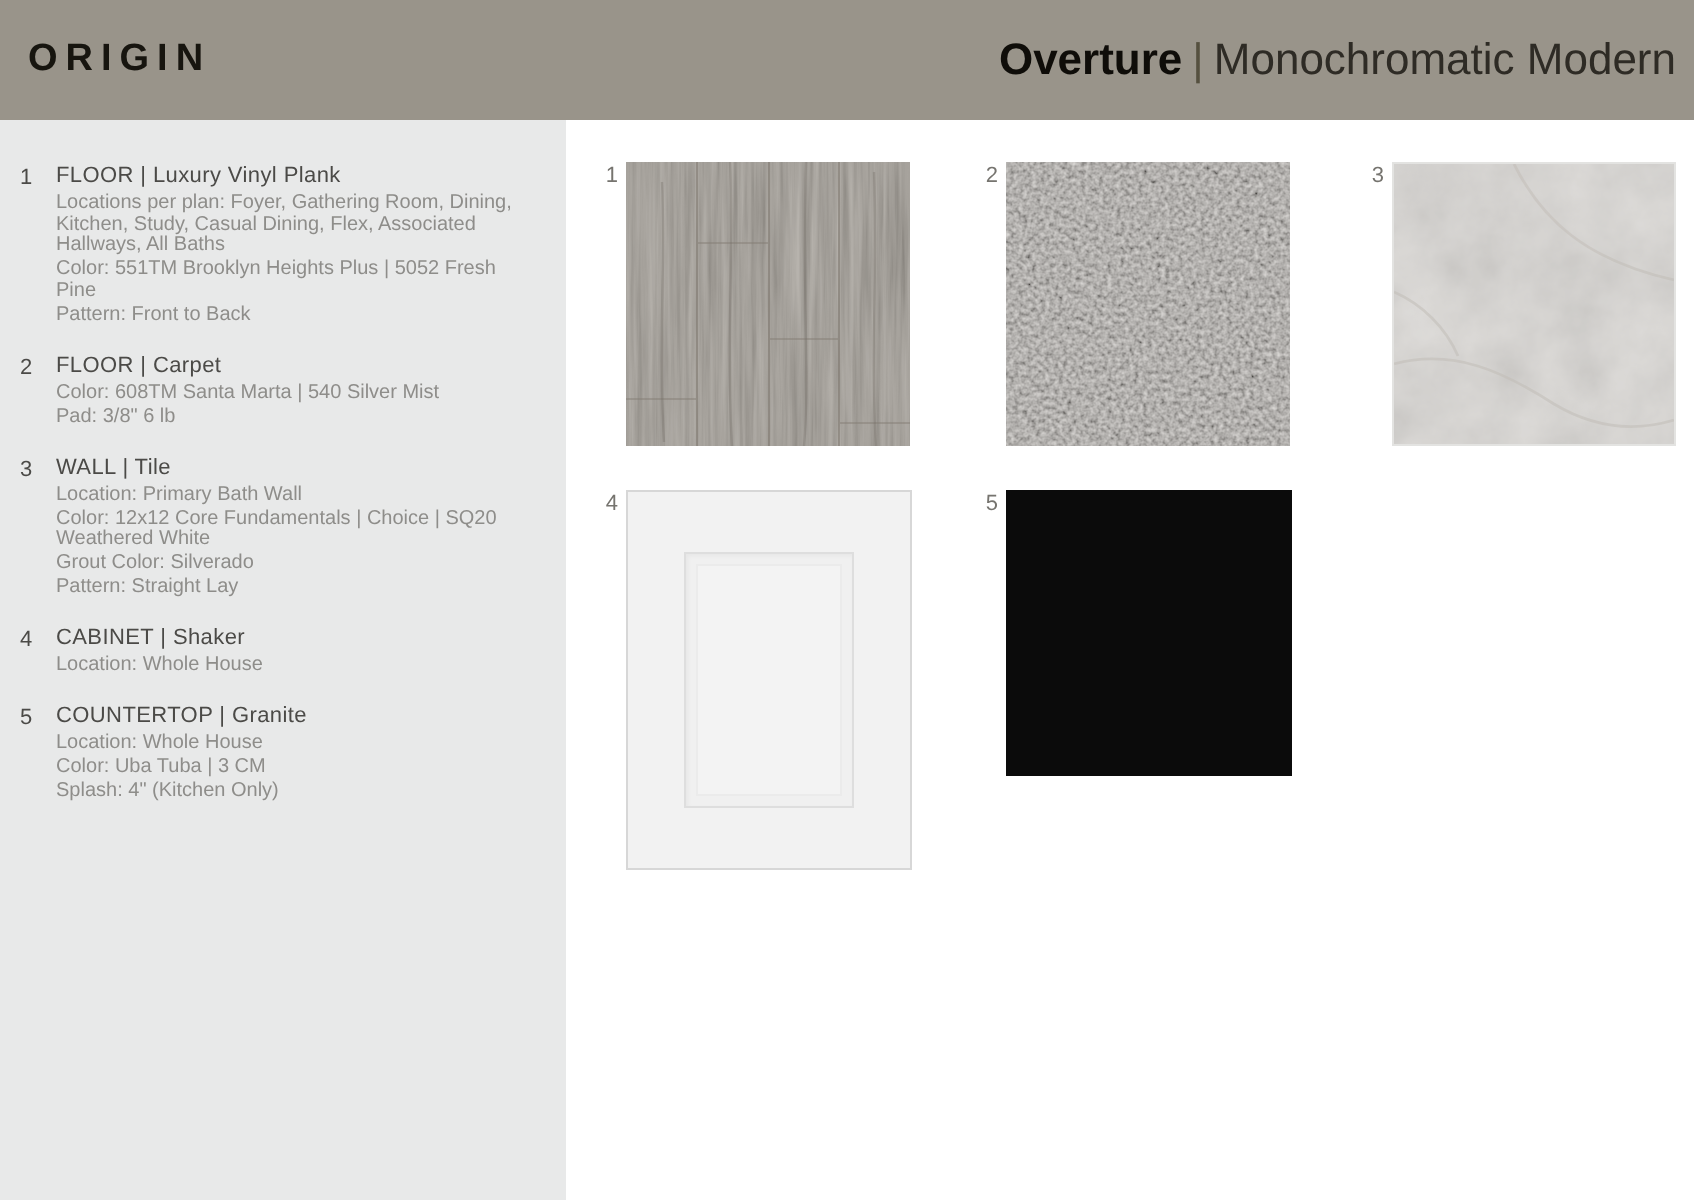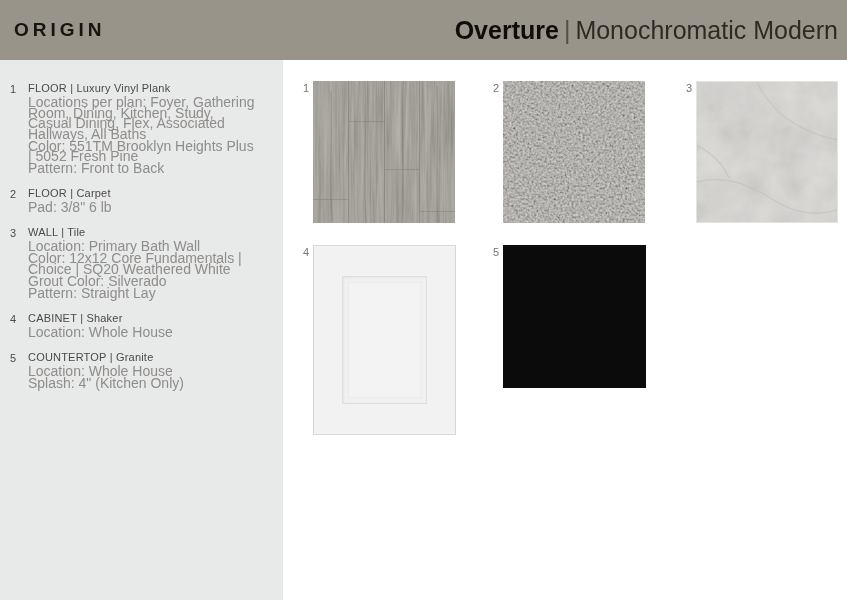--- a/index.html
+++ b/index.html
@@ -14,36 +14,36 @@
   
   .header {
     position: absolute; top: 0; left: 0; width: 847px; height: 60px;
     background: #99948a;
     display: flex; align-items: center; justify-content: space-between;
     padding: 0 9px 0 14px;
   }
   .brand {
     font-size: 19px; font-weight: bold; letter-spacing: 4px; color: #17150f;
   }
-  .board-title { font-size: 25px; color: #2e2b25; white-space: nowrap; }
+  .board-title { font-size: 22px; color: #2e2b25; white-space: nowrap; }
   .board-title .collection { font-weight: bold; color: #0f0d09; }
   .board-title .sep { color: #55503f; padding: 0 5px; font-weight: normal; }
   .board-title .palette { color: #2e2b25; }
 
   
   .sidebar {
     position: absolute; top: 60px; left: 0; width: 283px; height: 540px;
     background: #e8e9e9;
     padding: 22px 18px 0 10px;
   }
   .spec-item { display: flex; margin-bottom: 12px; }
   .spec-num { width: 18px; flex: none; font-size: 11px; color: #4b4a47; padding-top: 1px; }
   .spec-body { flex: 1; min-width: 0; }
   .spec-title { font-size: 11px; color: #4b4a47; letter-spacing: 0.2px; margin-bottom: 3px; }
-  .spec-detail { font-size: 14px; line-height: 10.5px; color: #8e8d8a; margin-bottom: 1.5px; max-width: 232px; }
+  .spec-detail { font-size: 10px; line-height: 10.5px; color: #8e8d8a; margin-bottom: 1.5px; max-width: 232px; }
 
   
   .main { position: absolute; left: 283px; top: 60px; width: 564px; height: 540px; background: #ffffff; }
   .swatch-unit { position: absolute; }
   .swatch-num {
     position: absolute; left: -17px; top: 1px; width: 13px;
     text-align: right; font-size: 11px; color: #76746f;
   }
   .swatch-box { position: relative; width: 100%; height: 100%; overflow: hidden; }
   .swatch-box svg { display: block; }
@@ -85,20 +85,21 @@
         <div class="spec-detail">Locations per plan: Foyer, Gathering Room, Dining, Kitchen, Study, Casual Dining, Flex, Associated Hallways, All Baths</div>
         <div class="spec-detail">Color: 551TM Brooklyn Heights Plus | 5052 Fresh Pine</div>
         <div class="spec-detail">Pattern: Front to Back</div>
       </div>
     </div>
 
     <div class="spec-item">
       <div class="spec-num">2</div>
       <div class="spec-body">
         <div class="spec-title">FLOOR | Carpet</div>
+        <div class="spec-detail">Color: 608TM Santa Marta | 540 Silver Mist</div>
         <div class="spec-detail">Pad: 3/8" 6 lb</div>
       </div>
     </div>
 
     <div class="spec-item">
       <div class="spec-num">3</div>
       <div class="spec-body">
         <div class="spec-title">WALL | Tile</div>
         <div class="spec-detail">Location: Primary Bath Wall</div>
         <div class="spec-detail">Color: 12x12 Core Fundamentals | Choice | SQ20 Weathered White</div>
@@ -113,20 +114,21 @@
         <div class="spec-title">CABINET | Shaker</div>
         <div class="spec-detail">Location: Whole House</div>
       </div>
     </div>
 
     <div class="spec-item">
       <div class="spec-num">5</div>
       <div class="spec-body">
         <div class="spec-title">COUNTERTOP | Granite</div>
         <div class="spec-detail">Location: Whole House</div>
+        <div class="spec-detail">Color: Uba Tuba | 3 CM</div>
         <div class="spec-detail">Splash: 4" (Kitchen Only)</div>
       </div>
     </div>
 
   </div>
 
   <div class="main">
 
     <div class="swatch-unit" style="left:30px; top:21px; width:142px; height:142px;">
       <span class="swatch-num">1</span>

